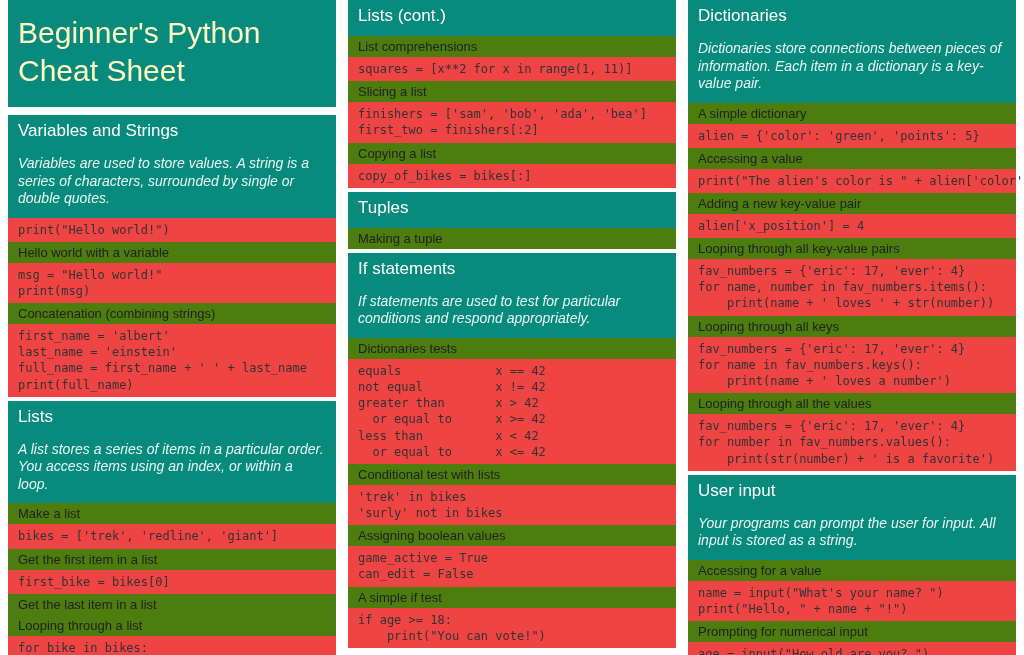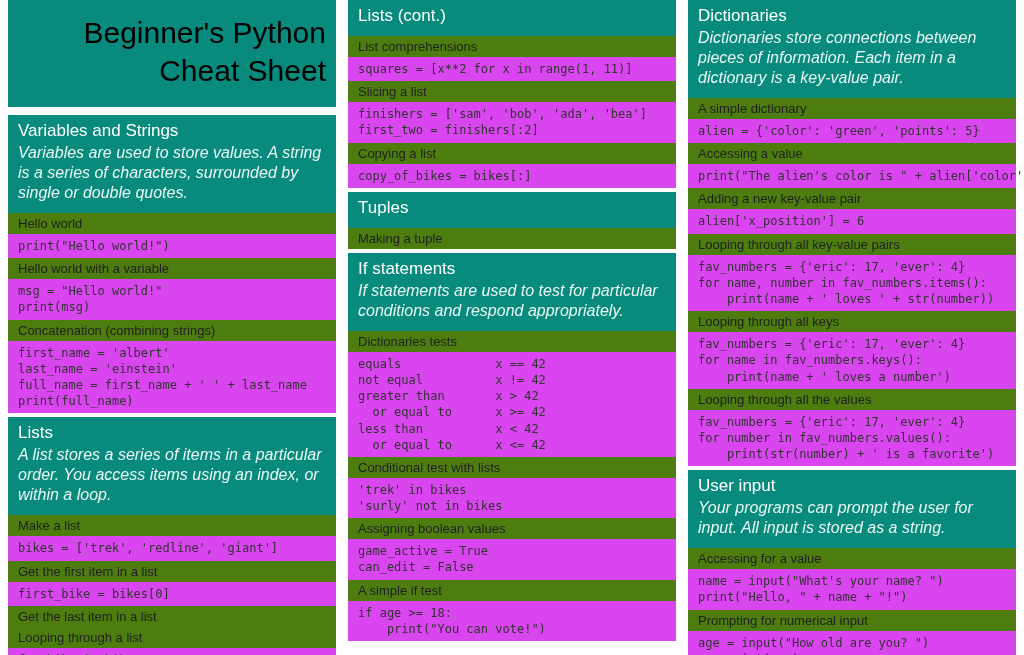--- a/index.html
+++ b/index.html
@@ -13,55 +13,55 @@
     color: #2a2a2a;
   }
   .page {
     display: flex;
     gap: 12px;
     padding: 0 8px;
   }
   .col { flex: 1; min-width: 0; }
   .title-block {
     background: #088a7c;
-    color: #000000;
-    text-align: right;
+    color: #fef9c3;
+    text-align: left;
     padding: 14px 10px 18px;
     margin-bottom: 8px;
   }
   .title-block h1 {
     font-weight: 300;
     font-size: 30px;
     line-height: 1.25;
   }
   .section-head {
     background: #088a7c;
     color: #fff;
     padding: 6px 10px 10px;
     margin-top: 4px;
   }
   .section-head .sh-title {
     font-size: 17px;
     font-weight: 400;
   }
   .section-head .sh-desc {
-    font-size: 16px;
+    font-size: 14px;
     font-style: italic;
     line-height: 1.25;
-    margin-top: 2px;
+    margin-top: 14px;
     color: #e9f6f4;
   }
   .sub {
     background: #4d7c0f;
     padding: 3px 10px;
     font-size: 13px;
     color: #222;
   }
   .code {
-    background: #d946ef;
+    background: #ef4444;
     font-family: "DejaVu Sans Mono","Consolas",monospace;
     font-size: 12px;
     padding: 4px 10px;
     white-space: pre;
     color: #333;
     line-height: 1.35;
   }
 </style>
 </head>
 <body>
@@ -73,21 +73,20 @@
       <h1>
         <span>Beginner's Python</span><br>
         <span>Cheat Sheet</span>
       </h1>
     </div>
 
     <div class="section-head">
       <div class="sh-title">Variables and Strings</div>
       <div class="sh-desc">Variables are used to store values. A string is a series of characters, surrounded by single or double quotes.</div>
     </div>
-    <div class="sub">Hello world</div>
     <div class="code">print("Hello world!")</div>
     <div class="sub">Hello world with a variable</div>
     <div class="code">msg = "Hello world!"
 print(msg)</div>
     <div class="sub">Concatenation (combining strings)</div>
     <div class="code">first_name = 'albert'
 last_name = 'einstein'
 full_name = first_name + ' ' + last_name
 print(full_name)</div>
 
@@ -149,21 +148,21 @@
   <div class="col">
     <div class="section-head" style="margin-top:0">
       <div class="sh-title">Dictionaries</div>
       <div class="sh-desc">Dictionaries store connections between pieces of information. Each item in a dictionary is a key-value pair.</div>
     </div>
     <div class="sub">A simple dictionary</div>
     <div class="code">alien = {'color': 'green', 'points': 5}</div>
     <div class="sub">Accessing a value</div>
     <div class="code">print("The alien's color is " + alien['color'])</div>
     <div class="sub">Adding a new key-value pair</div>
-    <div class="code">alien['x_position'] = 6</div>
+    <div class="code">alien['x_position'] = 4</div>
     <div class="sub">Looping through all key-value pairs</div>
     <div class="code">fav_numbers = {'eric': 17, 'ever': 4}
 for name, number in fav_numbers.items():
     print(name + ' loves ' + str(number))</div>
     <div class="sub">Looping through all keys</div>
     <div class="code">fav_numbers = {'eric': 17, 'ever': 4}
 for name in fav_numbers.keys():
     print(name + ' loves a number')</div>
     <div class="sub">Looping through all the values</div>
     <div class="code">fav_numbers = {'eric': 17, 'ever': 4}

